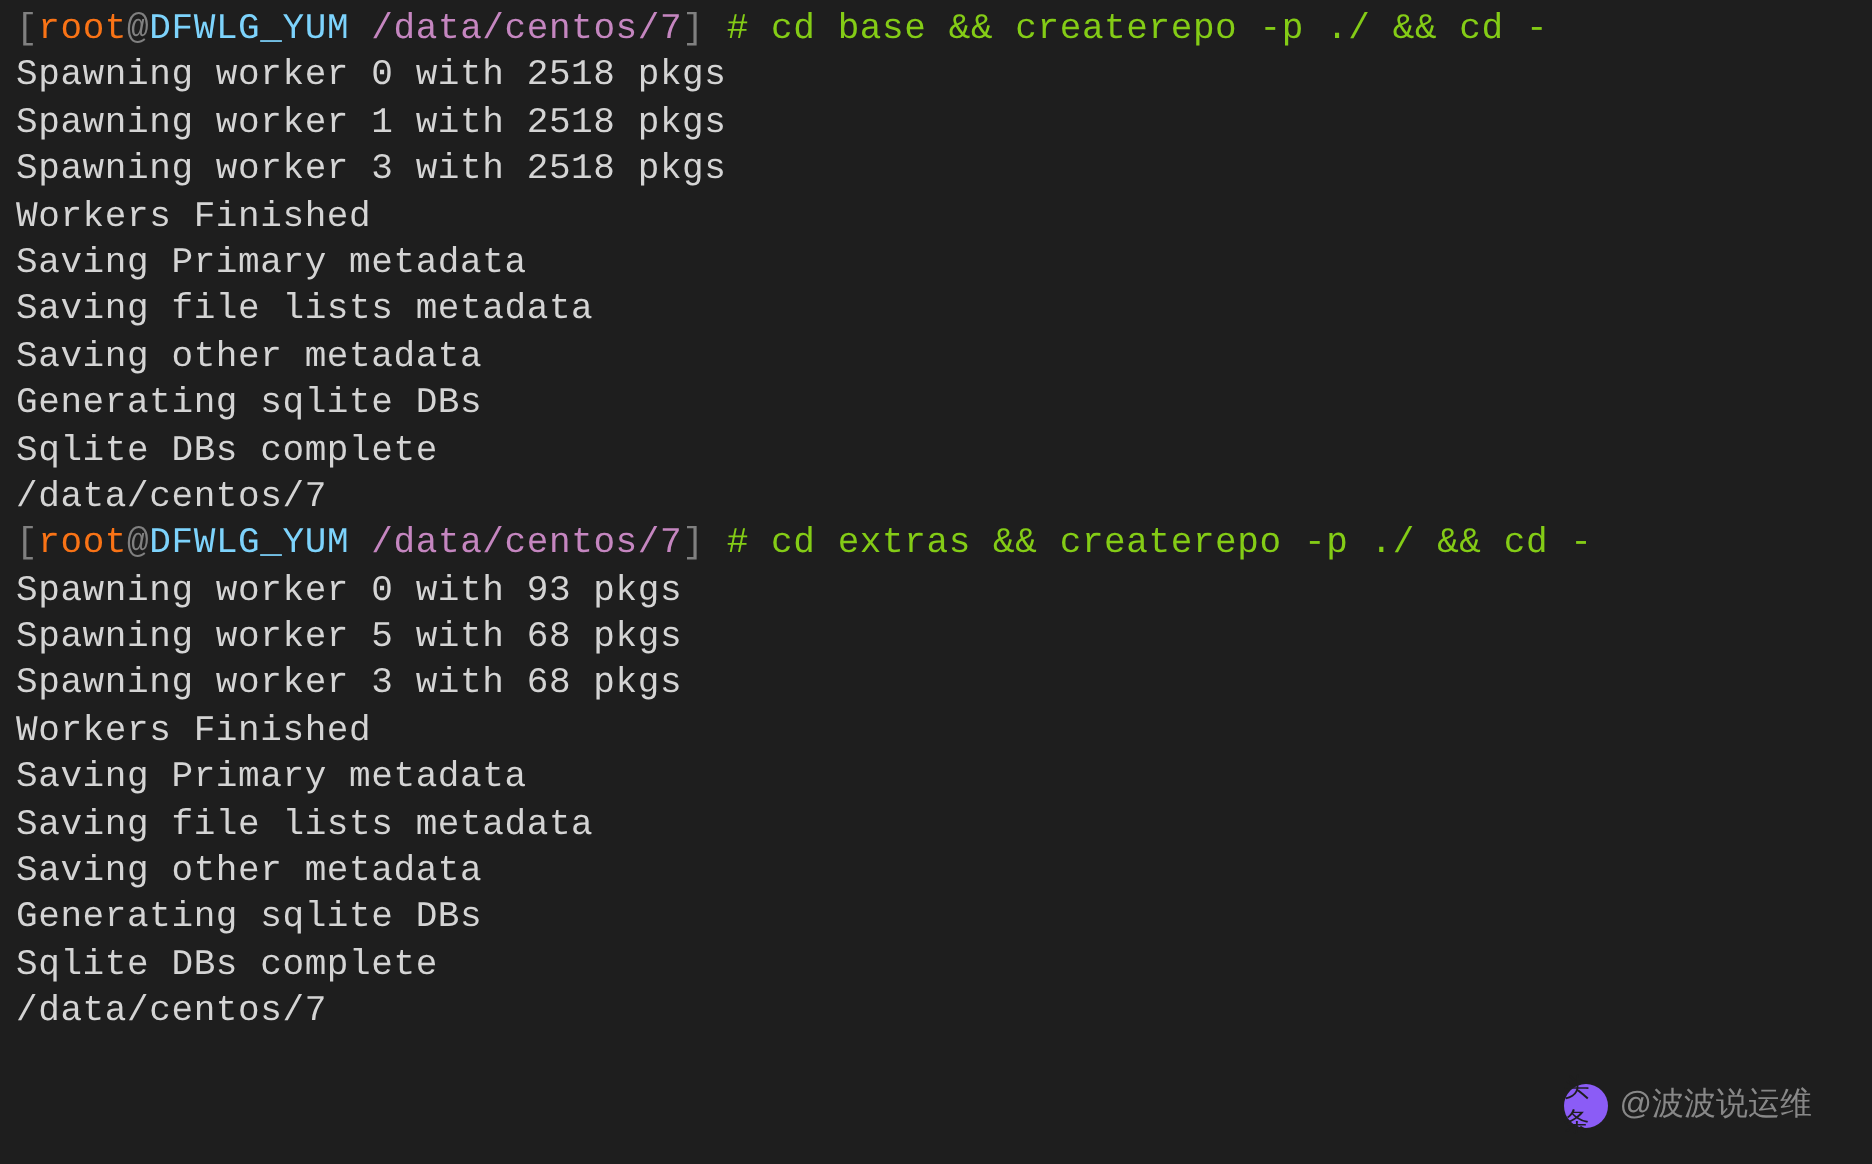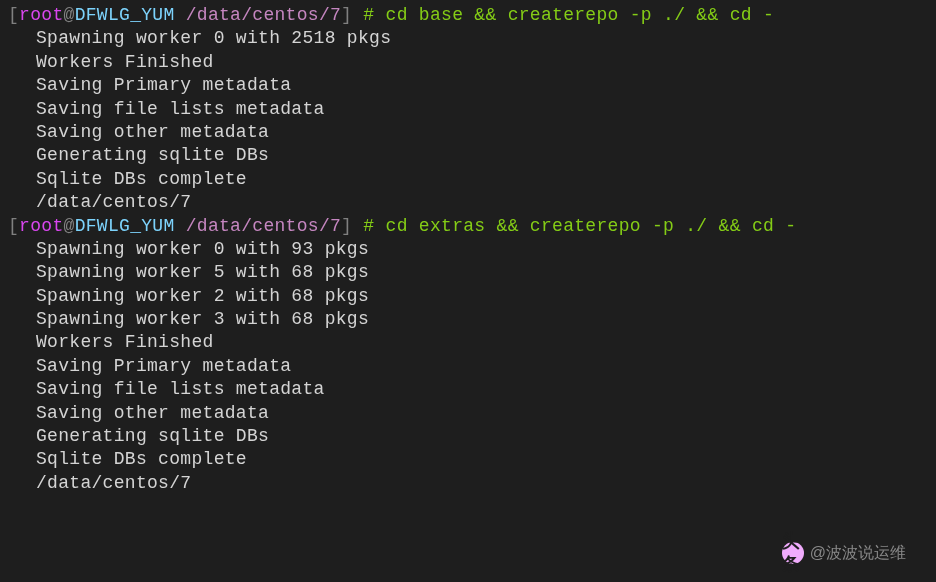--- a/index.html
+++ b/index.html
@@ -17,67 +17,68 @@
       width: 936px;
       height: 582px;
       overflow: hidden;
       position: relative;
     }
     .line {
       white-space: pre;
       letter-spacing: 0.3px;
     }
     .bracket { color: #808080; }
-    .user { color: #d946ef; }
+    .user { color: #f97316; }
     .at { color: #808080; }
     .host { color: #7dd3fc; }
     .path { color: #c586c0; }
     .cmd { color: #84cc16; }
-    .output { color: #d4d4d4; margin-left: 28px; }
+    .output { color: #d4d4d4; }
     .watermark {
       position: absolute;
       bottom: 18px;
       right: 30px;
       color: #888;
       font-family: sans-serif;
       font-size: 16px;
       display: flex;
       align-items: center;
       gap: 6px;
     }
     .watermark-icon {
       width: 22px;
       height: 22px;
       border-radius: 50%;
-      background: #f0abfc;
+      background: #8b5cf6;
       display: inline-flex;
       align-items: center;
       justify-content: center;
       color: #1e1e1e;
-      font-size: 18px;
-      font-weight: bold;
+      font-size: 13px;
+      font-weight: normal;
     }
   </style>
 </head>
 <body>
 
 <div class="terminal">
   <div class="line"><span class="bracket">[</span><span class="user">root</span><span class="at">@</span><span class="host">DFWLG_YUM</span><span class="bracket"> </span><span class="path">/data/centos/7</span><span class="bracket">]</span><span class="cmd"> # cd base &amp;&amp; createrepo -p ./ &amp;&amp; cd -</span></div>
   <div class="line output">Spawning worker 0 with 2518 pkgs</div>
+  <div class="line output">Spawning worker 1 with 2518 pkgs</div>
+  <div class="line output">Spawning worker 3 with 2518 pkgs</div>
   <div class="line output">Workers Finished</div>
   <div class="line output">Saving Primary metadata</div>
   <div class="line output">Saving file lists metadata</div>
   <div class="line output">Saving other metadata</div>
   <div class="line output">Generating sqlite DBs</div>
   <div class="line output">Sqlite DBs complete</div>
   <div class="line output">/data/centos/7</div>
   <div class="line"><span class="bracket">[</span><span class="user">root</span><span class="at">@</span><span class="host">DFWLG_YUM</span><span class="bracket"> </span><span class="path">/data/centos/7</span><span class="bracket">]</span><span class="cmd"> # cd extras &amp;&amp; createrepo -p ./ &amp;&amp; cd -</span></div>
   <div class="line output">Spawning worker 0 with 93 pkgs</div>
   <div class="line output">Spawning worker 5 with 68 pkgs</div>
-  <div class="line output">Spawning worker 2 with 68 pkgs</div>
   <div class="line output">Spawning worker 3 with 68 pkgs</div>
   <div class="line output">Workers Finished</div>
   <div class="line output">Saving Primary metadata</div>
   <div class="line output">Saving file lists metadata</div>
   <div class="line output">Saving other metadata</div>
   <div class="line output">Generating sqlite DBs</div>
   <div class="line output">Sqlite DBs complete</div>
   <div class="line output">/data/centos/7</div>
 </div>
 

